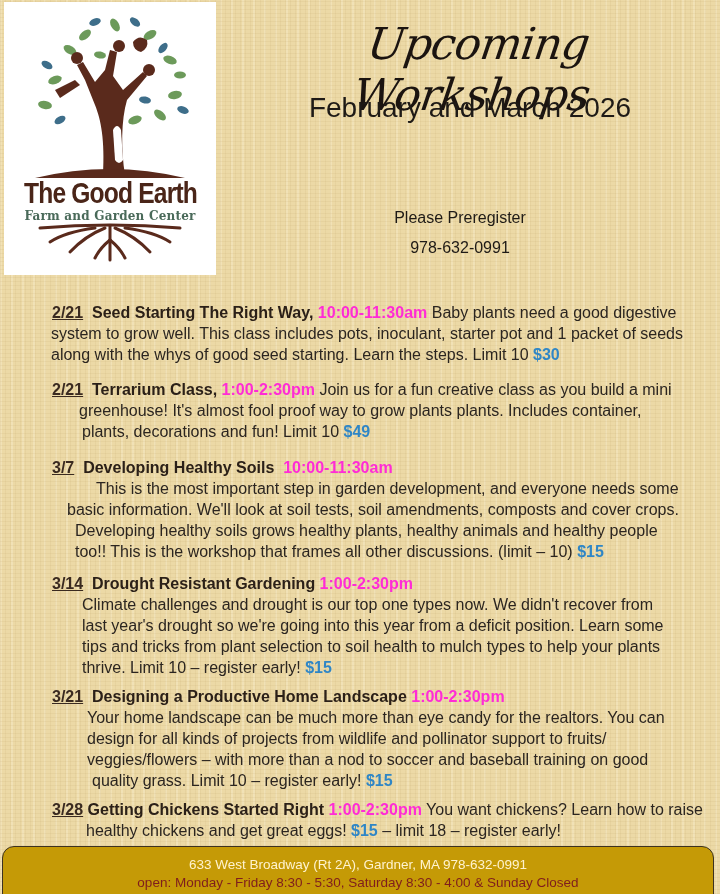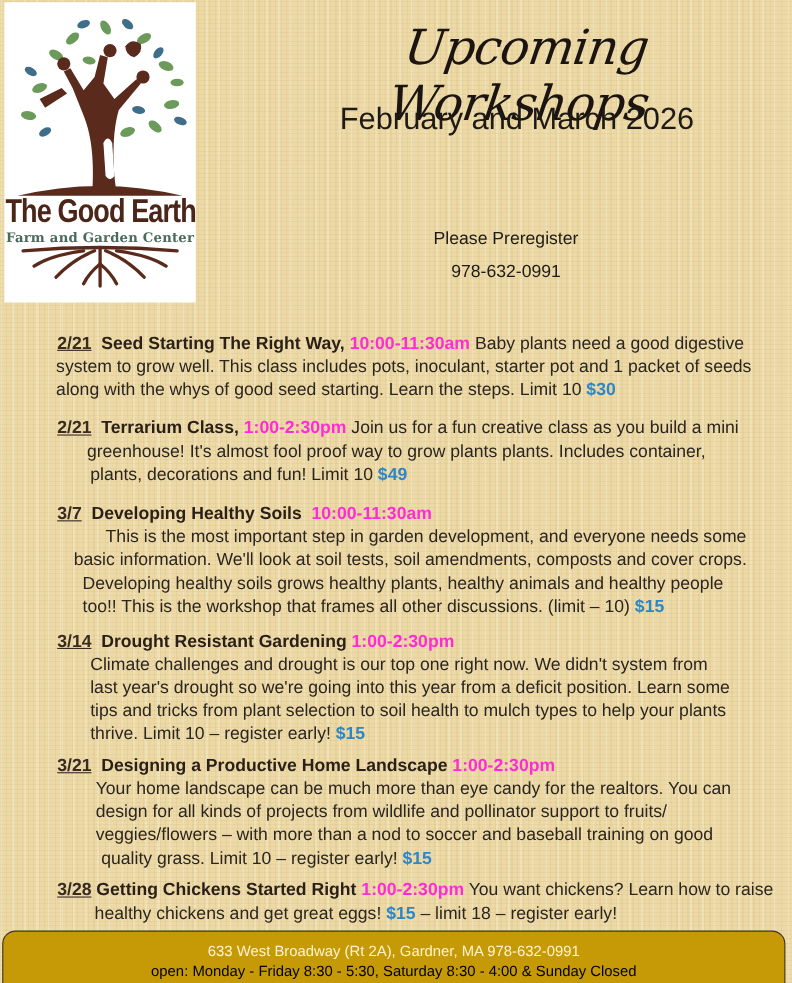--- a/index.html
+++ b/index.html
@@ -10,21 +10,21 @@
       color: #2b2520;
       background-color: #ecd9a6;
       background-image:
         repeating-linear-gradient(0deg, rgba(180,150,90,0.10) 0px, rgba(180,150,90,0.10) 1px, transparent 1px, transparent 4px),
         repeating-linear-gradient(90deg, rgba(180,150,90,0.10) 0px, rgba(180,150,90,0.10) 1px, transparent 1px, transparent 5px),
         repeating-linear-gradient(90deg, rgba(255,250,230,0.25) 0px, rgba(255,250,230,0.25) 2px, transparent 2px, transparent 11px);
     }
 
     
     .logo {
-      position: absolute; left: 4px; top: 2px; width: 174px; height: 273px;
+      position: absolute; left: 4px; top: 2px; width: 212px; height: 273px;
       background: #ffffff;
       display: flex; flex-direction: column; align-items: center;
     }
     .logo svg.tree { margin-top: 8px; }
     .logo .brand {
       font-family: "Liberation Sans", sans-serif;
       font-weight: bold; font-size: 30px; letter-spacing: -1px;
       color: #4a2518; line-height: 30px; margin-top: -2px;
       transform: scaleX(0.82);
       white-space: nowrap;
@@ -65,21 +65,21 @@
 
     
     .footer {
       position: absolute; left: 2px; top: 846px; width: 712px; height: 60px;
       background: #c59a06;
       border: 1.5px solid #3d3220;
       border-radius: 12px;
       text-align: center;
     }
     .footer .addr { font-size: 13.5px; color: #fff3cf; margin-top: 9px; line-height: 18px; }
-    .footer .hours { font-size: 13.5px; color: #000000; line-height: 18px; }
+    .footer .hours { font-size: 13.5px; color: #7f1d1d; line-height: 18px; }
   </style>
 </head>
 <body>
 
 <div class="logo">
   <svg class="tree" width="170" height="170" viewBox="0 0 170 170">
 
     <g fill="#6c9a5a">
       <ellipse cx="30" cy="70" rx="7" ry="4" transform="rotate(-20 30 70)"></ellipse>
       <ellipse cx="45" cy="40" rx="7" ry="4" transform="rotate(30 45 40)"></ellipse>
@@ -181,21 +181,21 @@
       <span>too!!  This is the workshop that frames all other discussions. (limit – 10) </span><span class="price">$15</span>
     </span>
   </div>
 
   <div class="ws" style="left:52px; top:573px;">
     <span class="line">
       <span class="date">3/14</span>&nbsp;
       <span class="name">Drought Resistant Gardening</span>
       <span class="time">1:00-2:30pm</span>
     </span>
-    <span class="line" style="margin-left:30px;">Climate challenges and drought is our top one right now.  We didn't system from</span>
+    <span class="line" style="margin-left:30px;">Climate challenges and drought is our top one types now.  We didn't recover from</span>
     <span class="line" style="margin-left:30px;">last year's drought so we're going into this year from a deficit position. Learn some</span>
     <span class="line" style="margin-left:30px;">tips and tricks from plant selection to soil health to mulch types to help your plants</span>
     <span class="line" style="margin-left:30px;">
       <span>thrive. Limit 10 – register early! </span><span class="price">$15</span>
     </span>
   </div>
 
   <div class="ws" style="left:52px; top:686px;">
     <span class="line">
       <span class="date">3/21</span>&nbsp;

